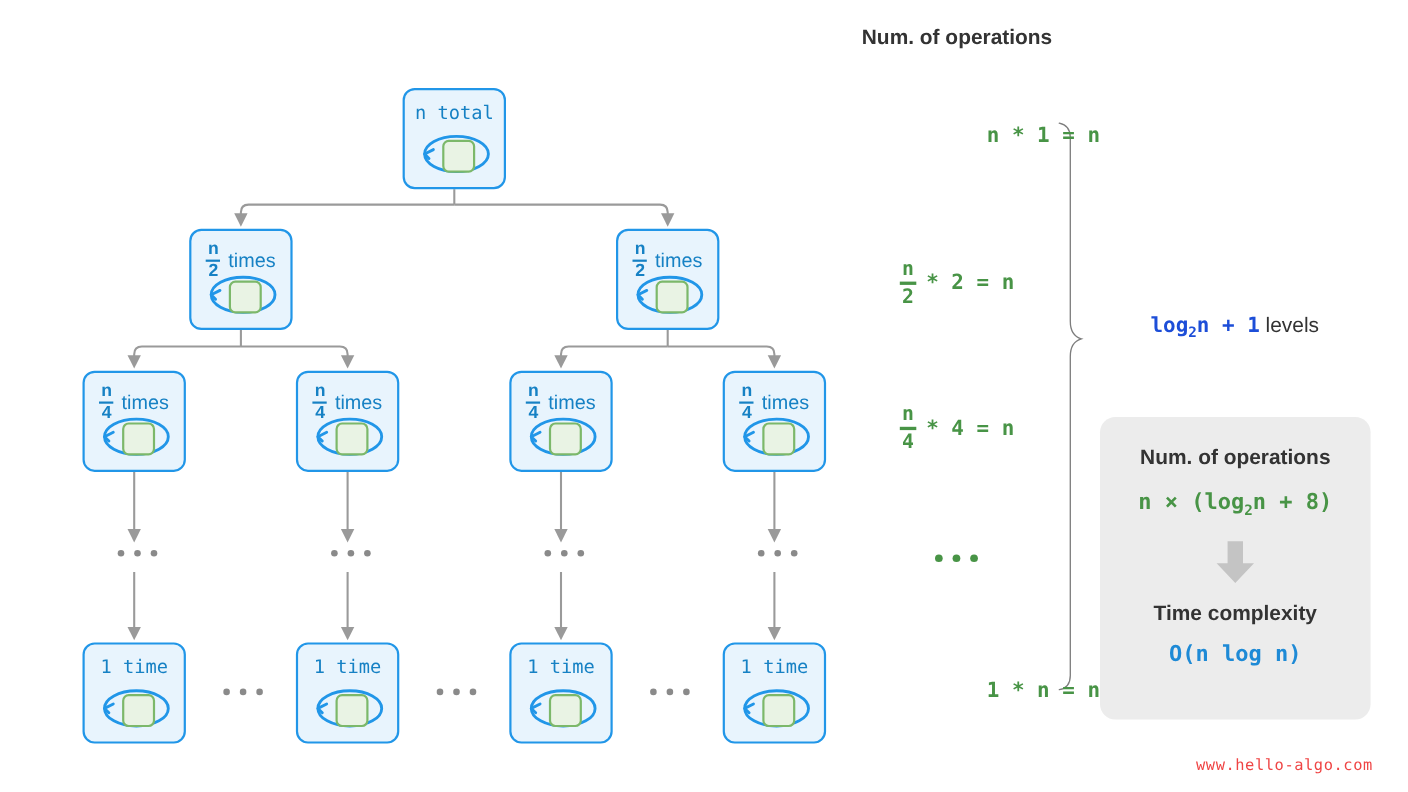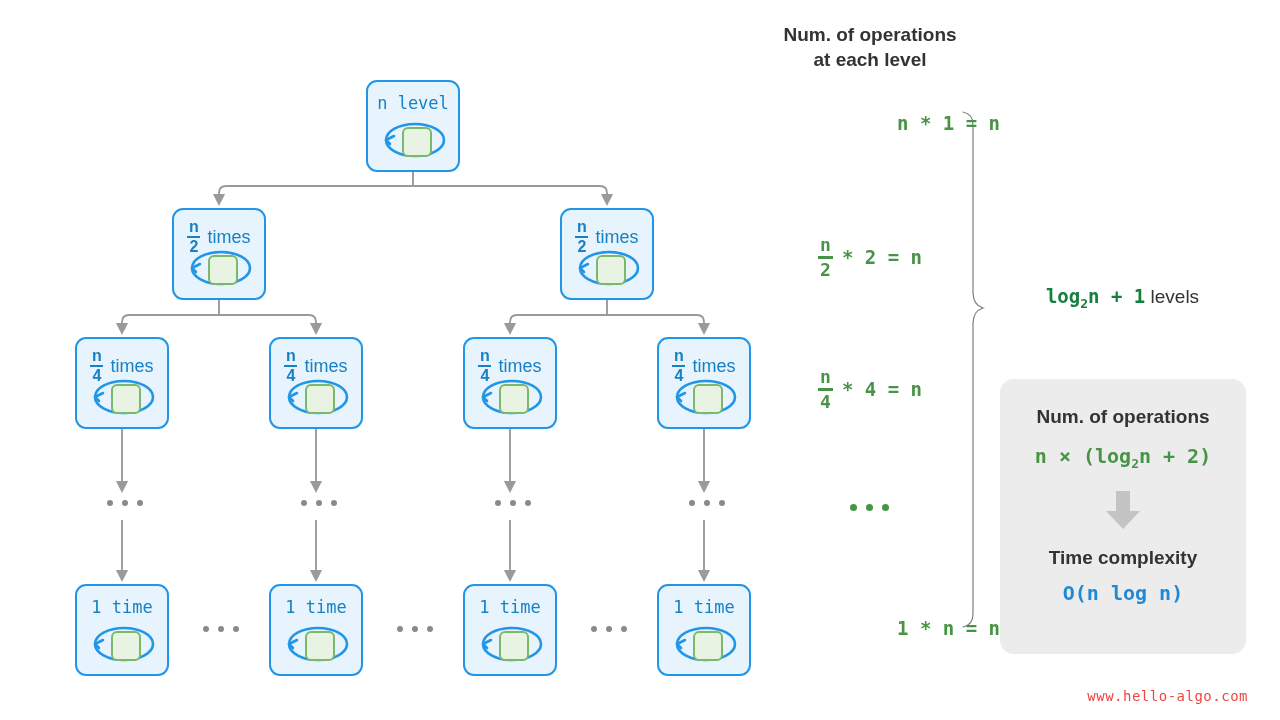--- a/index.html
+++ b/index.html
@@ -54,21 +54,21 @@
   .gfrac .num{font-size:18px;font-weight:bold;padding-bottom:2px;}
   .gfrac .bar{width:15px;height:2.5px;background:#489446;}
   .gfrac .den{font-size:18px;font-weight:bold;padding-top:2px;}
 
   .levels-note{
     position:absolute;text-align:center;font-size:19px;line-height:27px;color:#333333;
     white-space:nowrap;
   }
   .levels-note .mono{
     font-family:"DejaVu Sans Mono","Liberation Mono",monospace;
-    color:#15803d;font-weight:bold;
+    color:#1d4ed8;font-weight:bold;
   }
   .levels-note .sub{font-size:13px;vertical-align:sub;}
   .levels-note .plain{color:#333333;font-weight:normal;}
 
   .summary{
     position:absolute;background:#ececec;border-radius:14px;
     display:flex;flex-direction:column;align-items:center;
   }
   .sum-h{color:#333333;font-weight:bold;font-size:19px;text-align:center;}
   .sum-f{
@@ -129,21 +129,21 @@
                q10,2 10,13
                L973,292
                q0,13 10,16
                q-10,3 -10,16
                L973,614
                q0,11 -10,13"></path>
     </g>
   </svg>
 
   <div class="node" style="left:366px;top:80px;width:94px;height:92px;">
-    <div class="node-label">n level</div>
+    <div class="node-label">n total</div>
     <svg width="94" height="92" style="position:absolute;left:0;top:0;">
       <ellipse cx="47" cy="58" rx="29" ry="16" fill="none" stroke="#2196e8" stroke-width="2.6"></ellipse>
       <path d="M22,62 L18,58 L26,54" fill="none" stroke="#2196e8" stroke-width="2.6" stroke-linecap="round" stroke-linejoin="round"></path>
     </svg>
     <div class="loopbox" style="left:34px;top:45px;"></div>
   </div>
 
   <div class="node" style="left:172px;top:208px;width:94px;height:92px;">
     <div class="node-label frac">
       <span class="fracbox">
@@ -308,21 +308,20 @@
       <i></i>
     </div>
   <div class="dots" style="left:591px;top:626px;">
       <i></i>
       <i></i>
       <i></i>
     </div>
 
   <div class="col-title" style="left:740px;top:22px;width:260px;">
     <div>Num. of operations</div>
-    <div>at each level</div>
   </div>
 
   <div class="formula" style="left:740px;top:112px;width:260px;">n * 1 = n</div>
 
   <div class="formula frac" style="left:740px;top:236px;width:260px;">
     <span class="gfrac">
       <span class="num">n</span>
       <span class="bar"></span>
       <span class="den">2</span>
     </span>
@@ -349,21 +348,21 @@
   <div class="levels-note" style="left:1000px;top:283px;width:245px;">
     <div>
       <span class="mono"><span>log</span><span class="sub">2</span><span>n + 1</span></span>
       <span class="plain">levels</span>
     </div>
   </div>
 
   <div class="summary" style="left:1000px;top:379px;width:246px;height:248px;padding-top:27px;">
     <div class="sum-h" style="margin-bottom:16px;">Num. of operations</div>
     <div class="sum-f" style="margin-bottom:16px;">
-      <span>n × (log</span><span class="sub">2</span><span>n + 2)</span>
+      <span>n × (log</span><span class="sub">2</span><span>n + 8)</span>
     </div>
     <svg width="46" height="46" style="margin-bottom:14px;">
       <path d="M16,4 L30,4 L30,24 L40,24 L23,42 L6,24 L16,24 Z" fill="#c4c4c4"></path>
     </svg>
     <div class="sum-h" style="margin-bottom:12px;text-align:center;">Time complexity</div>
     <div class="sum-o">O(n log n)</div>
   </div>
 
   <div class="watermark">www.hello-algo.com</div>
 </div>

